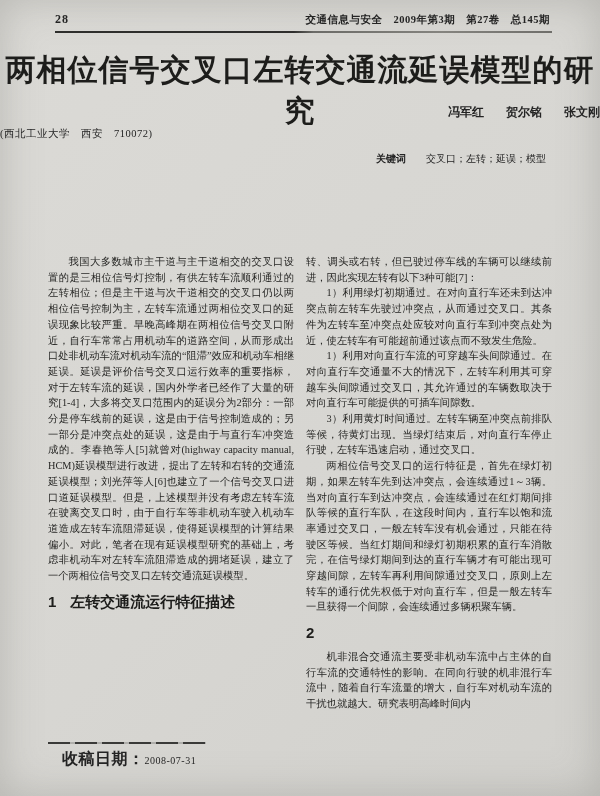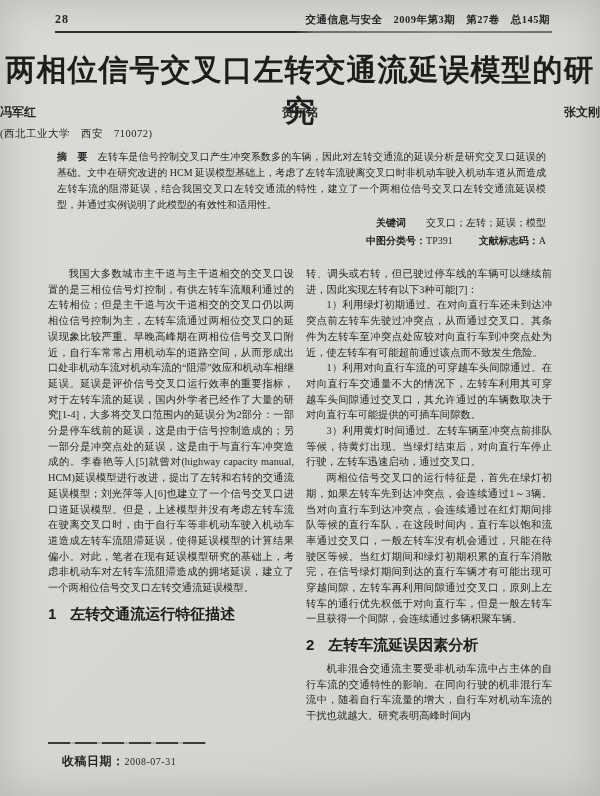--- a/index.html
+++ b/index.html
@@ -31,42 +31,42 @@
   
   .paper-title {
     position: absolute; top: 50px; left: 0; width: 100%;
     text-align: center;
     font-family: "Liberation Sans", "DejaVu Sans", sans-serif;
     font-size: 30px; font-weight: bold; letter-spacing: 1px;
     color: #1d1d1b;
   }
   .authors {
     position: absolute; top: 104px; left: 0; width: 100%;
-    display: flex; justify-content: space-between; gap: 22px;
+    display: flex; justify-content: flex-end; gap: 22px;
     font-size: 12px; font-weight: bold;
   }
   .affiliation {
     position: absolute; top: 127px; left: 0; width: 100%;
     text-align: left; font-size: 10.5px; letter-spacing: 0.5px;
   }
   
   .front-matter {
     position: absolute; top: 149px; left: 57px; right: 54px;
     font-size: 10px; line-height: 16px; text-align: justify;
   }
   .fm-label {
     font-family: "Liberation Sans", "DejaVu Sans", sans-serif;
     font-weight: bold;
   }
   .keywords-row, .clc-row { margin-top: 2px; text-align: right; }
   .clc-row .fm-gap { display:inline-block; width: 26px; }
   
   .columns {
     position: absolute; top: 254px; left: 48px; right: 48px; bottom: 0;
-    display: flex; gap: 12px; margin-top: 12px;
+    display: flex; gap: 12px;
   }
   .col {
     width: 246px; flex: 0 0 246px;
     font-size: 10.3px; line-height: 15.7px; text-align: justify;
     color: #262624;
   }
   .col p { text-indent: 2em; }
   .col p.no-indent { text-indent: 0; }
   .section-heading {
     font-family: "Liberation Sans", "DejaVu Sans", sans-serif;
@@ -76,21 +76,21 @@
   }
   
   .footnote-rule {
     position: absolute; left: 48px; bottom: 52px; width: 158px; height: 2px;
     background: repeating-linear-gradient(to right, #3a3a38 0 22px, rgba(58,58,56,0.25) 22px 27px);
   }
   .received {
     position: absolute; left: 62px; bottom: 26px;
     font-size: 10px; letter-spacing: 0.5px;
   }
-  .received .fm-label { font-size: 12px; margin-top: 35px; }
+  .received .fm-label { font-size: 16px; margin-top: 35px; }
 </style>
 </head>
 <body>
 
 <div class="page">
 
   <div class="header">
     <span class="page-num">28</span>
     <span class="journal-info">交通信息与安全　2009年第3期　第27卷　总145期</span>
   </div>
@@ -100,44 +100,41 @@
 
   <div class="authors">
     <span>冯军红</span>
     <span>贺尔铭</span>
     <span>张文刚</span>
   </div>
 
   <div class="affiliation">(西北工业大学　西安　710072)</div>
 
   <div class="front-matter">
-    <p class="abstract-row"><span class="fm-label">摘　要</span>　<span>左转车是信号控制交叉口产生冲突系数多的车辆，因此对左转交通流的延误分析是研究交叉口延误的基础。文中在研究改进的 HCM 延误模型基础上，考虑了左转车流驶离交叉口时非机动车驶入机动车道从而造成左转车流的阻滞延误，结合我国交叉口左转交通流的特性，建立了一个两相位信号交叉口左转交通流延误模型，并通过实例说明了此模型的有效性和适用性。</span></p>
     <p class="keywords-row"><span class="fm-label">关键词</span>　　<span>交叉口；左转；延误；模型</span></p>
-    <p class="clc-row"><span class="fm-label">中图分类号：</span><span>TP391</span><span class="fm-gap"></span><span class="fm-label">文献标志码：</span><span>A</span></p>
   </div>
 
   <div class="columns">
 
     <div class="col">
       <p>我国大多数城市主干道与主干道相交的交叉口设置的是三相位信号灯控制，有供左转车流顺利通过的左转相位；但是主干道与次干道相交的交叉口仍以两相位信号控制为主，左转车流通过两相位交叉口的延误现象比较严重。早晚高峰期在两相位信号交叉口附近，自行车常常占用机动车的道路空间，从而形成出口处非机动车流对机动车流的“阻滞”效应和机动车相继延误。延误是评价信号交叉口运行效率的重要指标，对于左转车流的延误，国内外学者已经作了大量的研究[1-4]，大多将交叉口范围内的延误分为2部分：一部分是停车线前的延误，这是由于信号控制造成的；另一部分是冲突点处的延误，这是由于与直行车冲突造成的。李春艳等人[5]就曾对(highway capacity manual, HCM)延误模型进行改进，提出了左转和右转的交通流延误模型；刘光萍等人[6]也建立了一个信号交叉口进口道延误模型。但是，上述模型并没有考虑左转车流在驶离交叉口时，由于自行车等非机动车驶入机动车道造成左转车流阻滞延误，使得延误模型的计算结果偏小。对此，笔者在现有延误模型研究的基础上，考虑非机动车对左转车流阻滞造成的拥堵延误，建立了一个两相位信号交叉口左转交通流延误模型。</p>
       <div class="section-heading">
         <span>1</span>
         <span>左转交通流运行特征描述</span>
       </div>
     </div>
 
     <div class="col">
       <p class="no-indent">转、调头或右转，但已驶过停车线的车辆可以继续前进，因此实现左转有以下3种可能[7]：</p>
       <p>1）利用绿灯初期通过。在对向直行车还未到达冲突点前左转车先驶过冲突点，从而通过交叉口。其条件为左转车至冲突点处应较对向直行车到冲突点处为近，使左转车有可能超前通过该点而不致发生危险。</p>
       <p>1）利用对向直行车流的可穿越车头间隙通过。在对向直行车交通量不大的情况下，左转车利用其可穿越车头间隙通过交叉口，其允许通过的车辆数取决于对向直行车可能提供的可插车间隙数。</p>
       <p>3）利用黄灯时间通过。左转车辆至冲突点前排队等候，待黄灯出现。当绿灯结束后，对向直行车停止行驶，左转车迅速启动，通过交叉口。</p>
       <p>两相位信号交叉口的运行特征是，首先在绿灯初期，如果左转车先到达冲突点，会连续通过1～3辆。当对向直行车到达冲突点，会连续通过在红灯期间排队等候的直行车队，在这段时间内，直行车以饱和流率通过交叉口，一般左转车没有机会通过，只能在待驶区等候。当红灯期间和绿灯初期积累的直行车消散完，在信号绿灯期间到达的直行车辆才有可能出现可穿越间隙，左转车再利用间隙通过交叉口，原则上左转车的通行优先权低于对向直行车，但是一般左转车一旦获得一个间隙，会连续通过多辆积聚车辆。</p>
       <div class="section-heading">
         <span>2</span>
-        <span>左转车流延误因素分析</span>
       </div>
       <p>机非混合交通流主要受非机动车流中占主体的自行车流的交通特性的影响。在同向行驶的机非混行车流中，随着自行车流量的增大，自行车对机动车流的干扰也就越大。研究表明高峰时间内</p>
     </div>
 
   </div>
 
   <div class="footnote-rule"></div>
   <div class="received">
     <span class="fm-label">收稿日期：</span><span>2008-07-31</span>
   </div>

